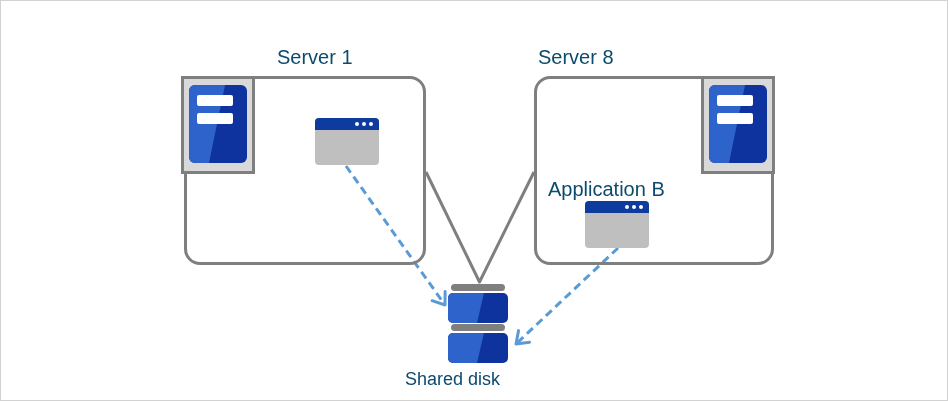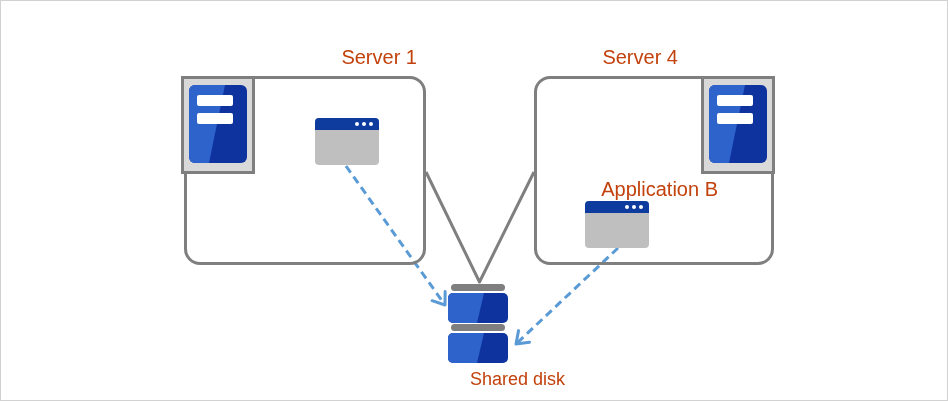--- a/index.html
+++ b/index.html
@@ -17,30 +17,30 @@
     position:absolute;
     box-sizing:border-box;
     border:3px solid #7f7f7f;
     border-radius:16px;
     background:transparent;
   }
   .box-server1{left:183px;top:75px;width:242px;height:189px;}
   .box-server2{left:533px;top:75px;width:240px;height:189px;}
   .label{
     position:absolute;
-    color:#c2410c;
-    text-align:right;
+    color:#0c4a6e;
+    text-align:left;
     white-space:nowrap;
     font-size:20px;
     line-height:1.2;
   }
   .lbl-server1{left:276px;top:44px;width:140px;}
   .lbl-server2{left:537px;top:44px;width:140px;}
   .lbl-app-a{left:271px;top:91px;width:140px;}
-  .lbl-app-b{left:577px;top:176px;width:140px;}
+  .lbl-app-b{left:547px;top:176px;width:140px;}
   .lbl-disk{left:404px;top:368px;width:160px;font-size:18px;}
   .icon{position:absolute;}
   .icon-server1{left:180px;top:75px;}
   .icon-server2{left:700px;top:75px;}
   .icon-app-a{left:314px;top:117px;}
   .icon-app-b{left:584px;top:200px;}
   .icon-disk{left:447px;top:280px;}
 </style>
 </head>
 <body>
@@ -114,17 +114,17 @@
     </defs>
     <rect x="3" y="3" width="54" height="7" rx="3.5" fill="#7f7f7f"></rect>
     <rect x="0" y="12" width="60" height="30" rx="5" fill="#0e339e"></rect>
     <polygon points="0,12 36,12 29,42 0,42" fill="#2e63cc" clip-path="url(#diskClip1)"></polygon>
     <rect x="3" y="43" width="54" height="7" rx="3.5" fill="#7f7f7f"></rect>
     <rect x="0" y="52" width="60" height="30" rx="5" fill="#0e339e"></rect>
     <polygon points="0,52 36,52 29,82 0,82" fill="#2e63cc" clip-path="url(#diskClip2)"></polygon>
   </svg>
 
   <div class="label lbl-server1">Server 1</div>
-  <div class="label lbl-server2">Server 4</div>
+  <div class="label lbl-server2">Server 8</div>
   <div class="label lbl-app-b">Application B</div>
   <div class="label lbl-disk">Shared disk</div>
 
 </div>
 
 </body></html>

